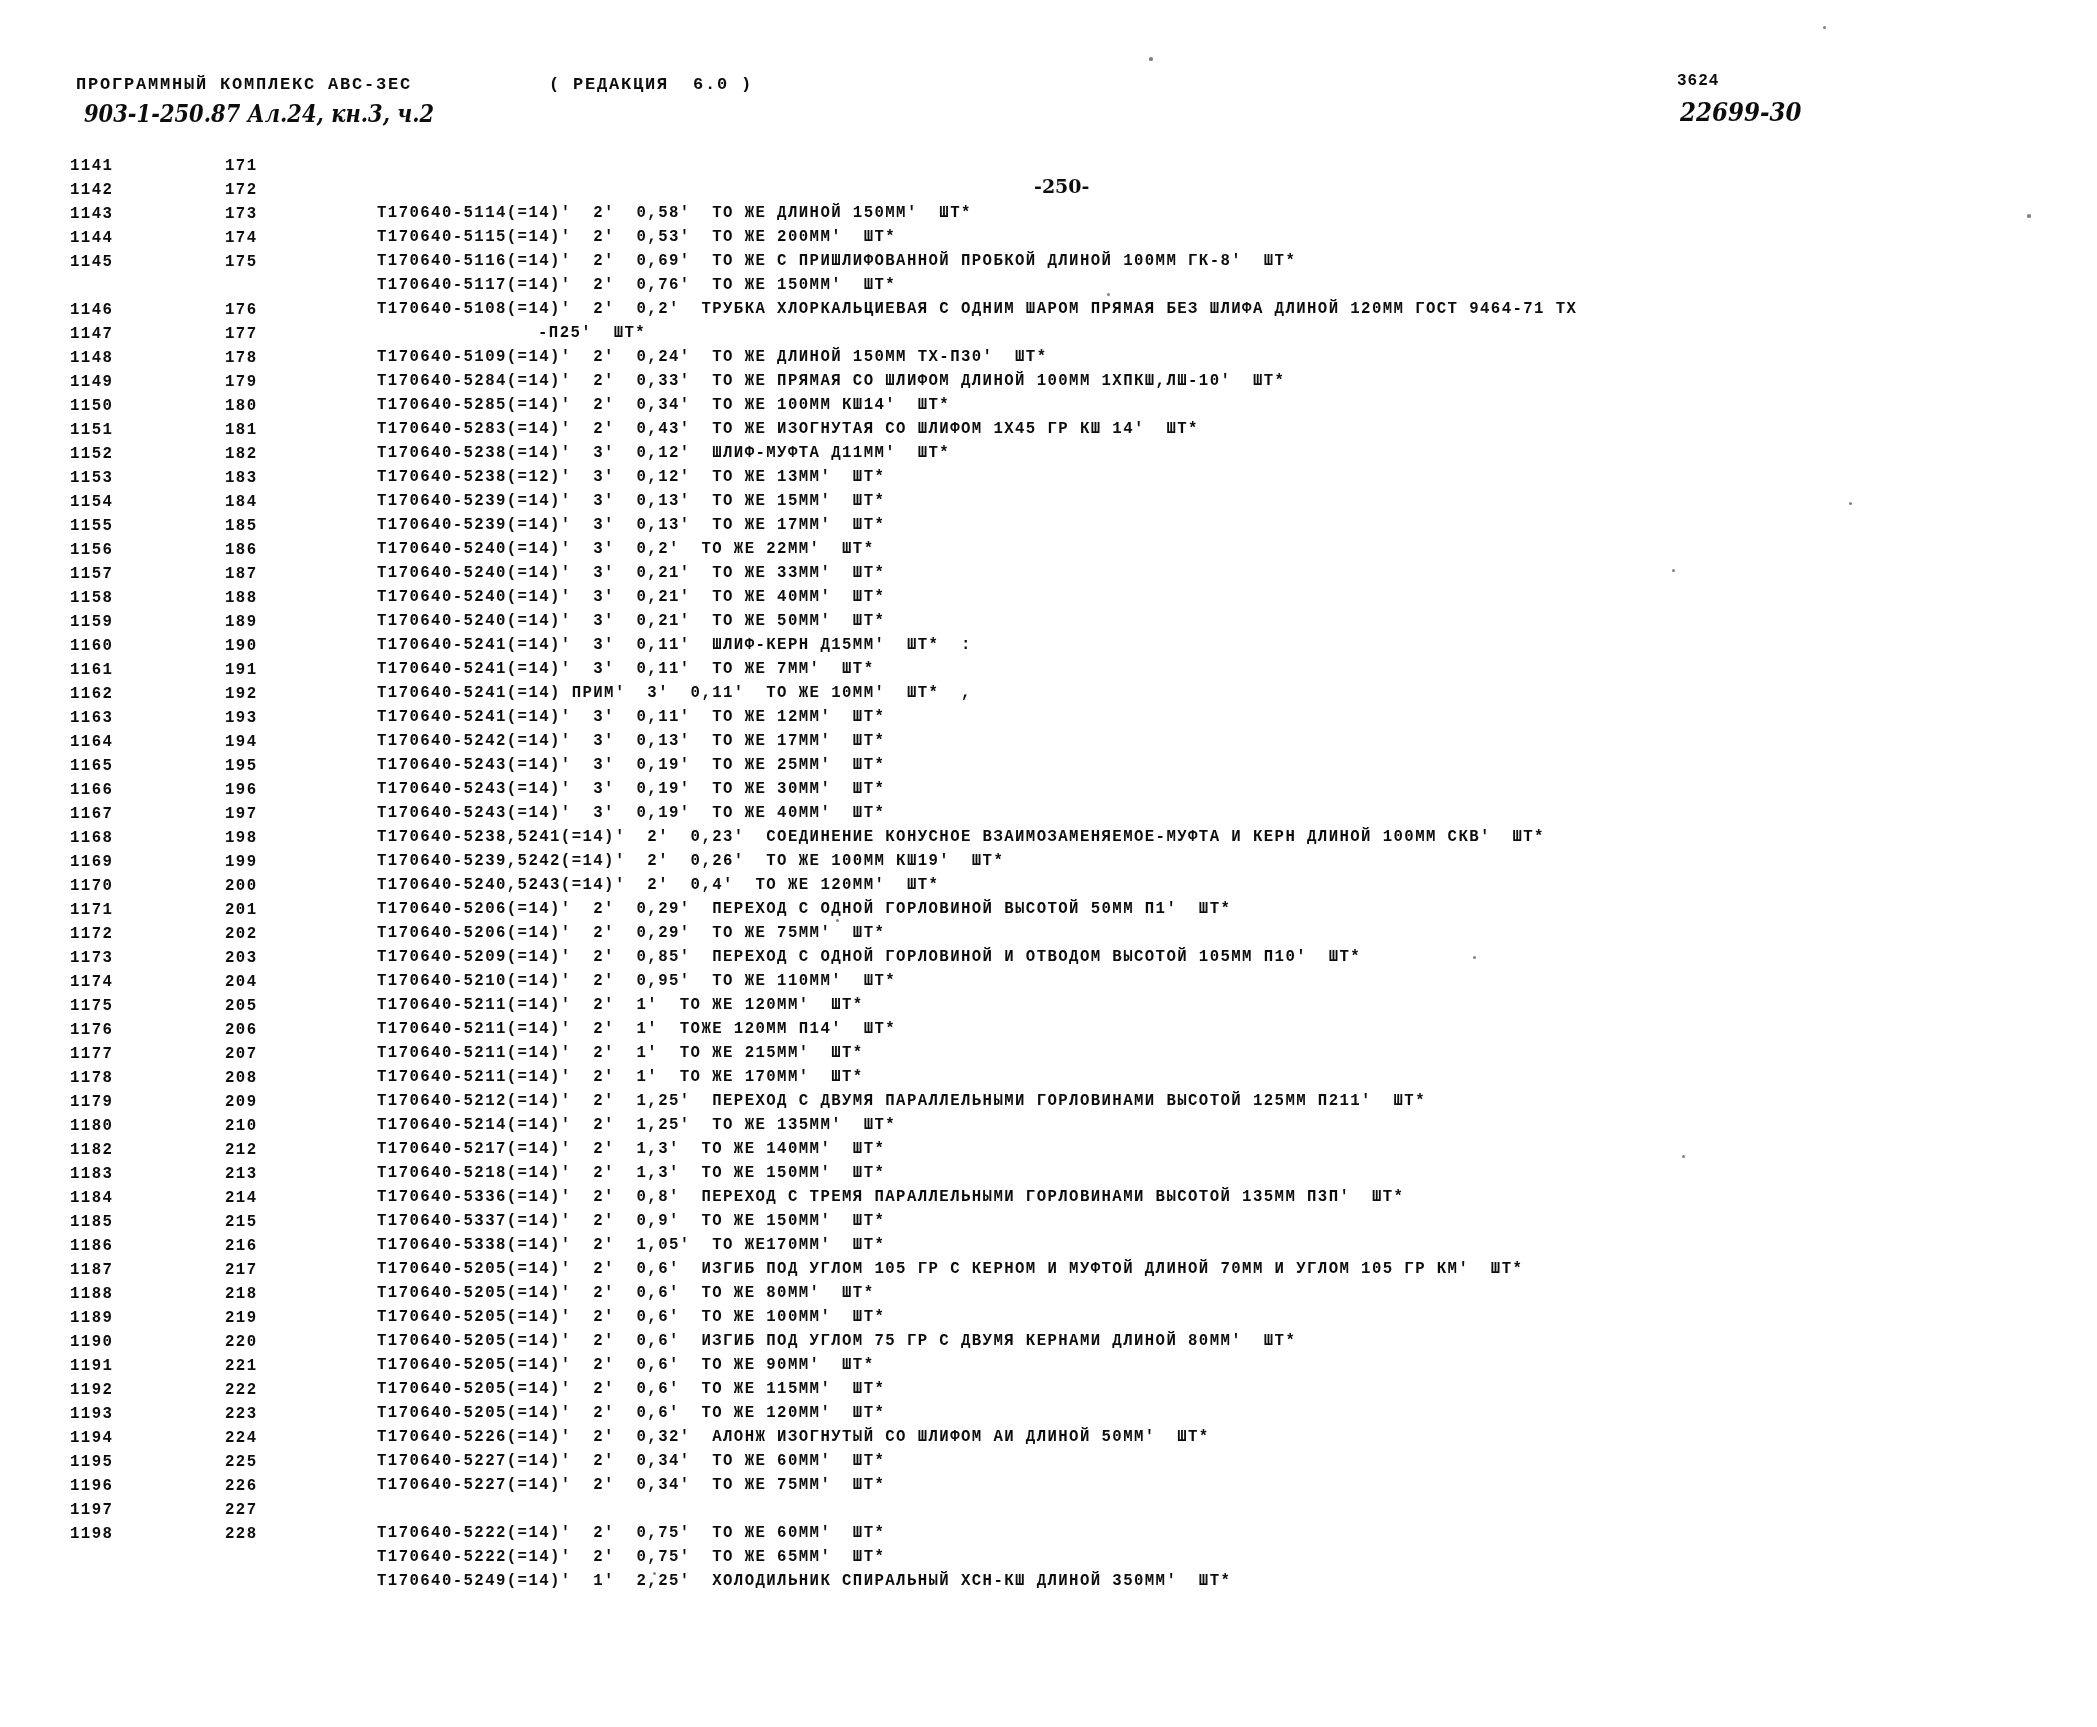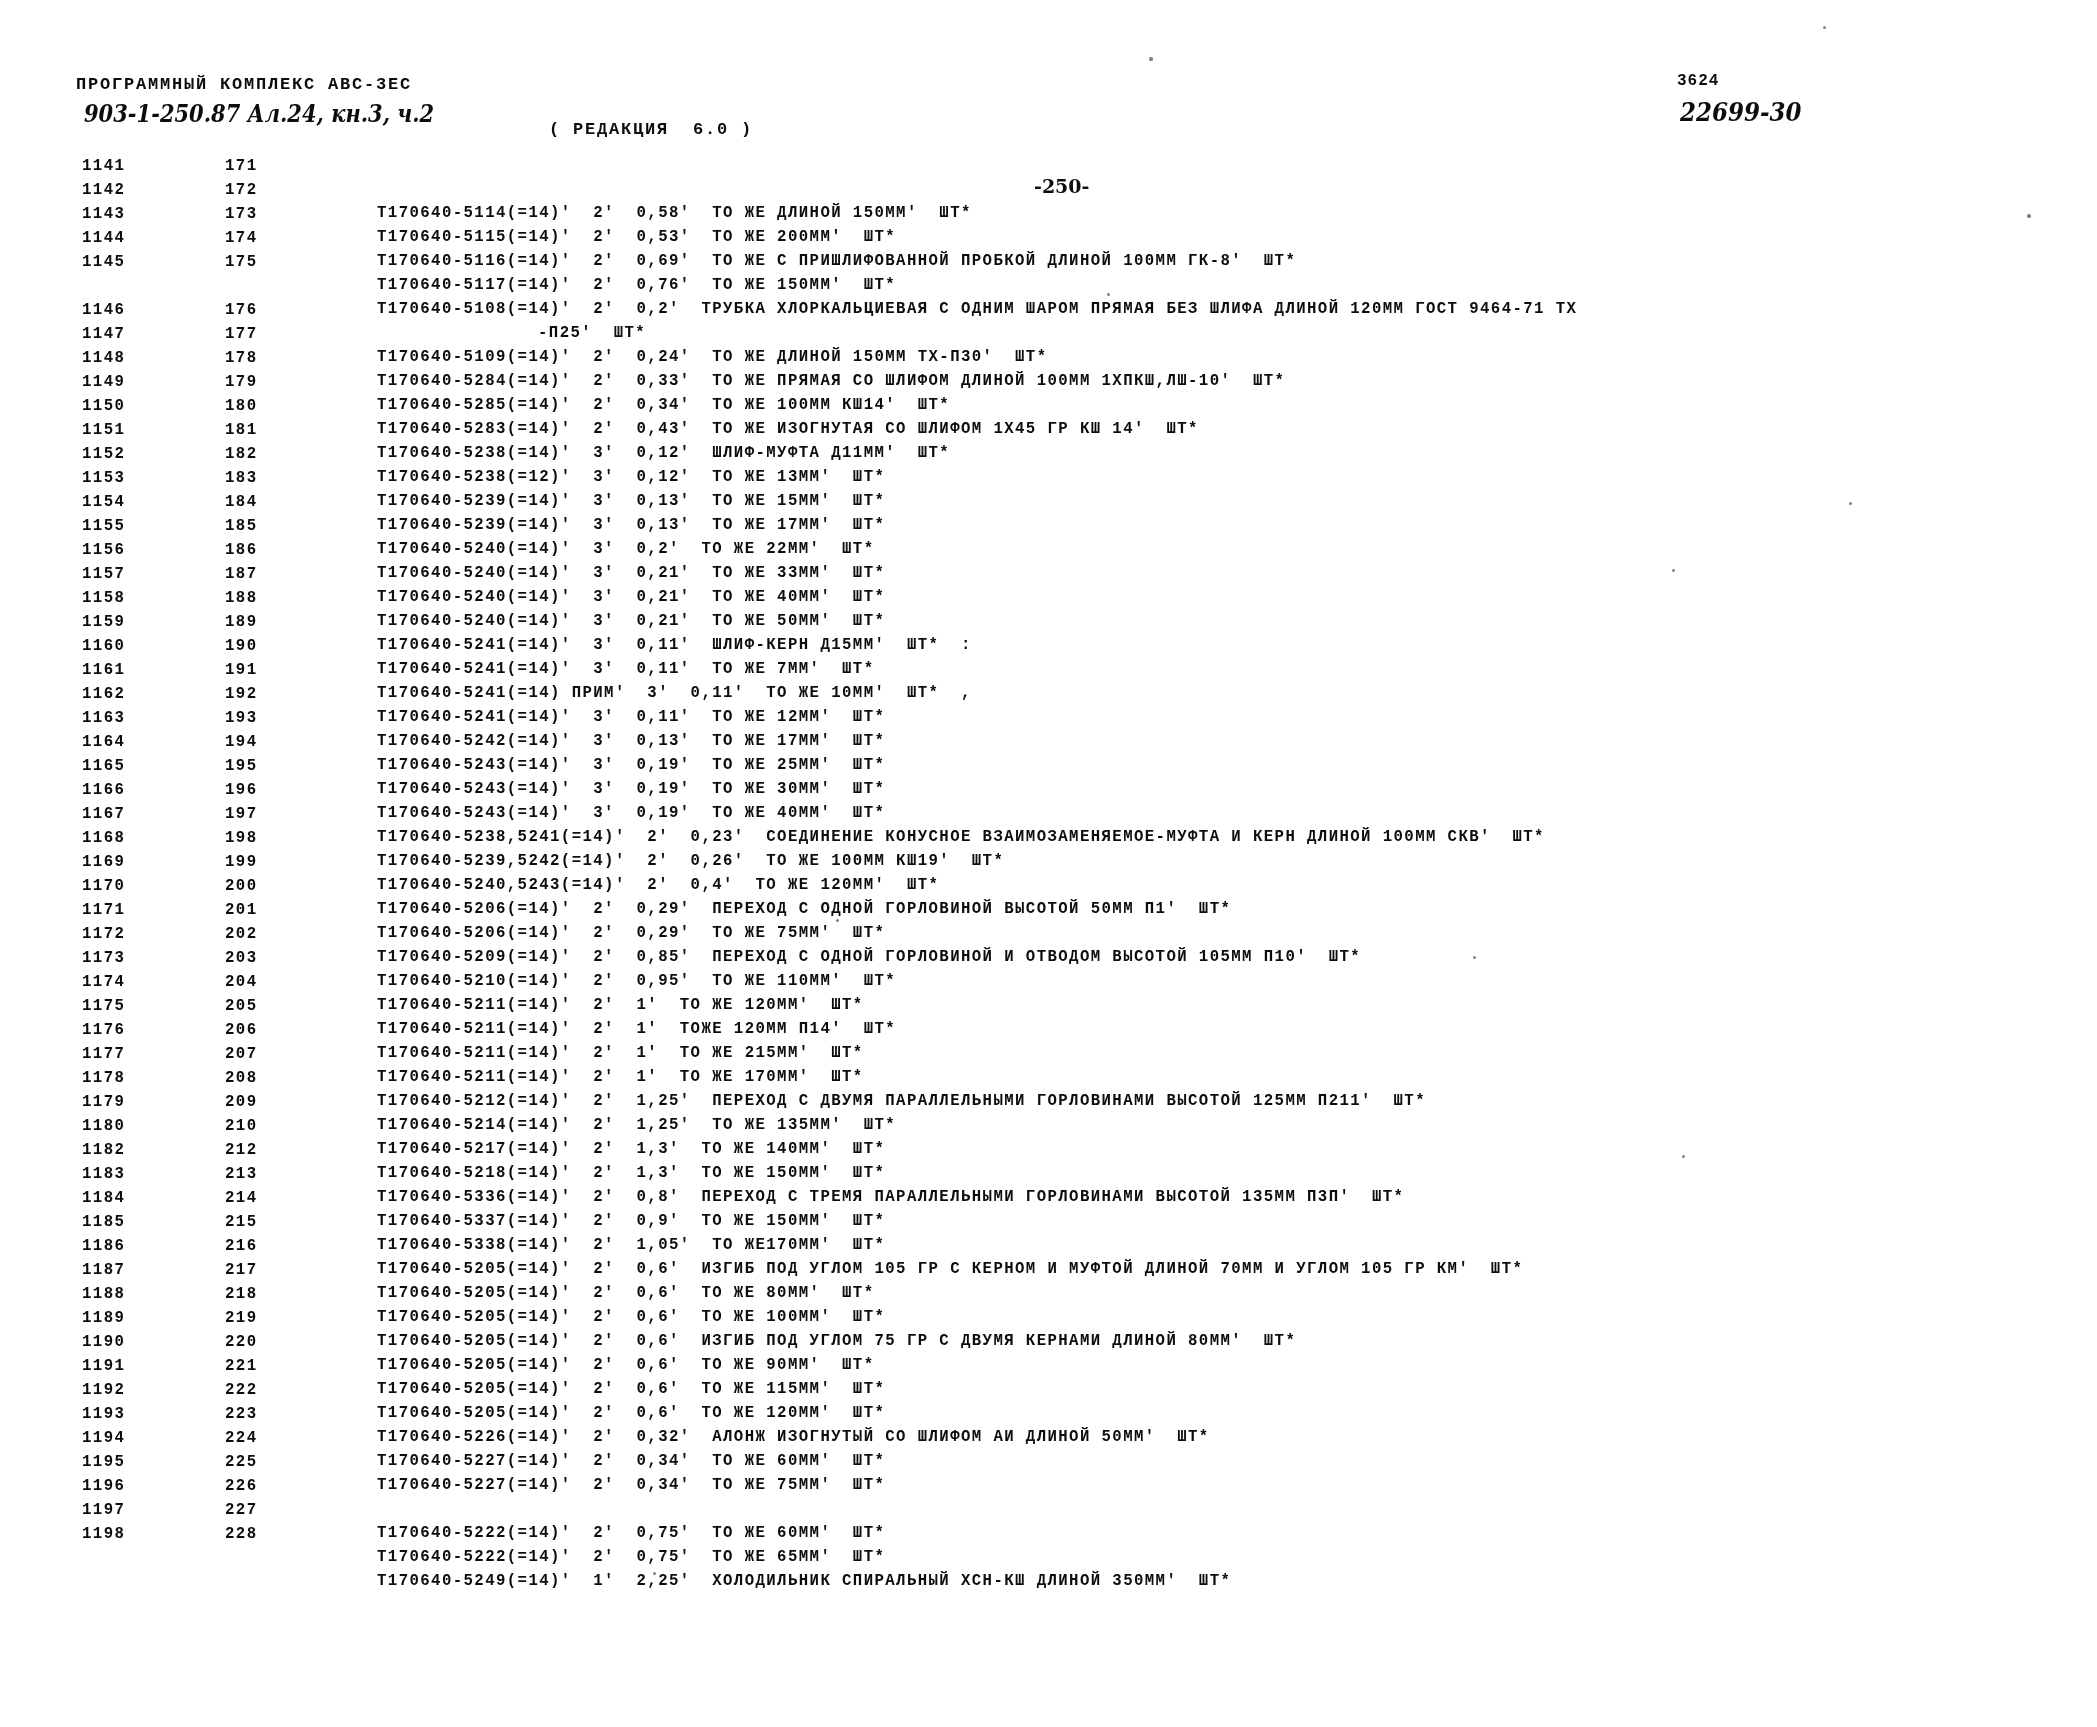--- a/index.html
+++ b/index.html
@@ -40,21 +40,20 @@
     white-space: pre;
   }
   .hdr-edition {
     position: absolute;
     left: 549px;
     top: 11.5px;
     font-size: 17px;
     letter-spacing: 1.8px;
     font-weight: 700;
     white-space: pre;
-    margin-top: 45px;
   }
   .hdr-handmark {
     position: absolute;
     left: 84px;
     top: 37px;
     font-family: "DejaVu Serif", serif;
     font-size: 21px;
     font-weight: 700;
     font-style: italic;
     letter-spacing: 0px;
@@ -104,21 +103,21 @@
     letter-spacing: 1.4px;
     font-weight: 700;
   }
   .row {
     position: relative;
     height: 24px;
     white-space: pre;
   }
   .c-seq {
     position: absolute;
-    left: 82px;
+    left: 70px;
     top: 0;
   }
   .c-idx {
     position: absolute;
     left: 225px;
     top: 0;
   }
   .c-body {
     position: absolute;
     left: 377px;

